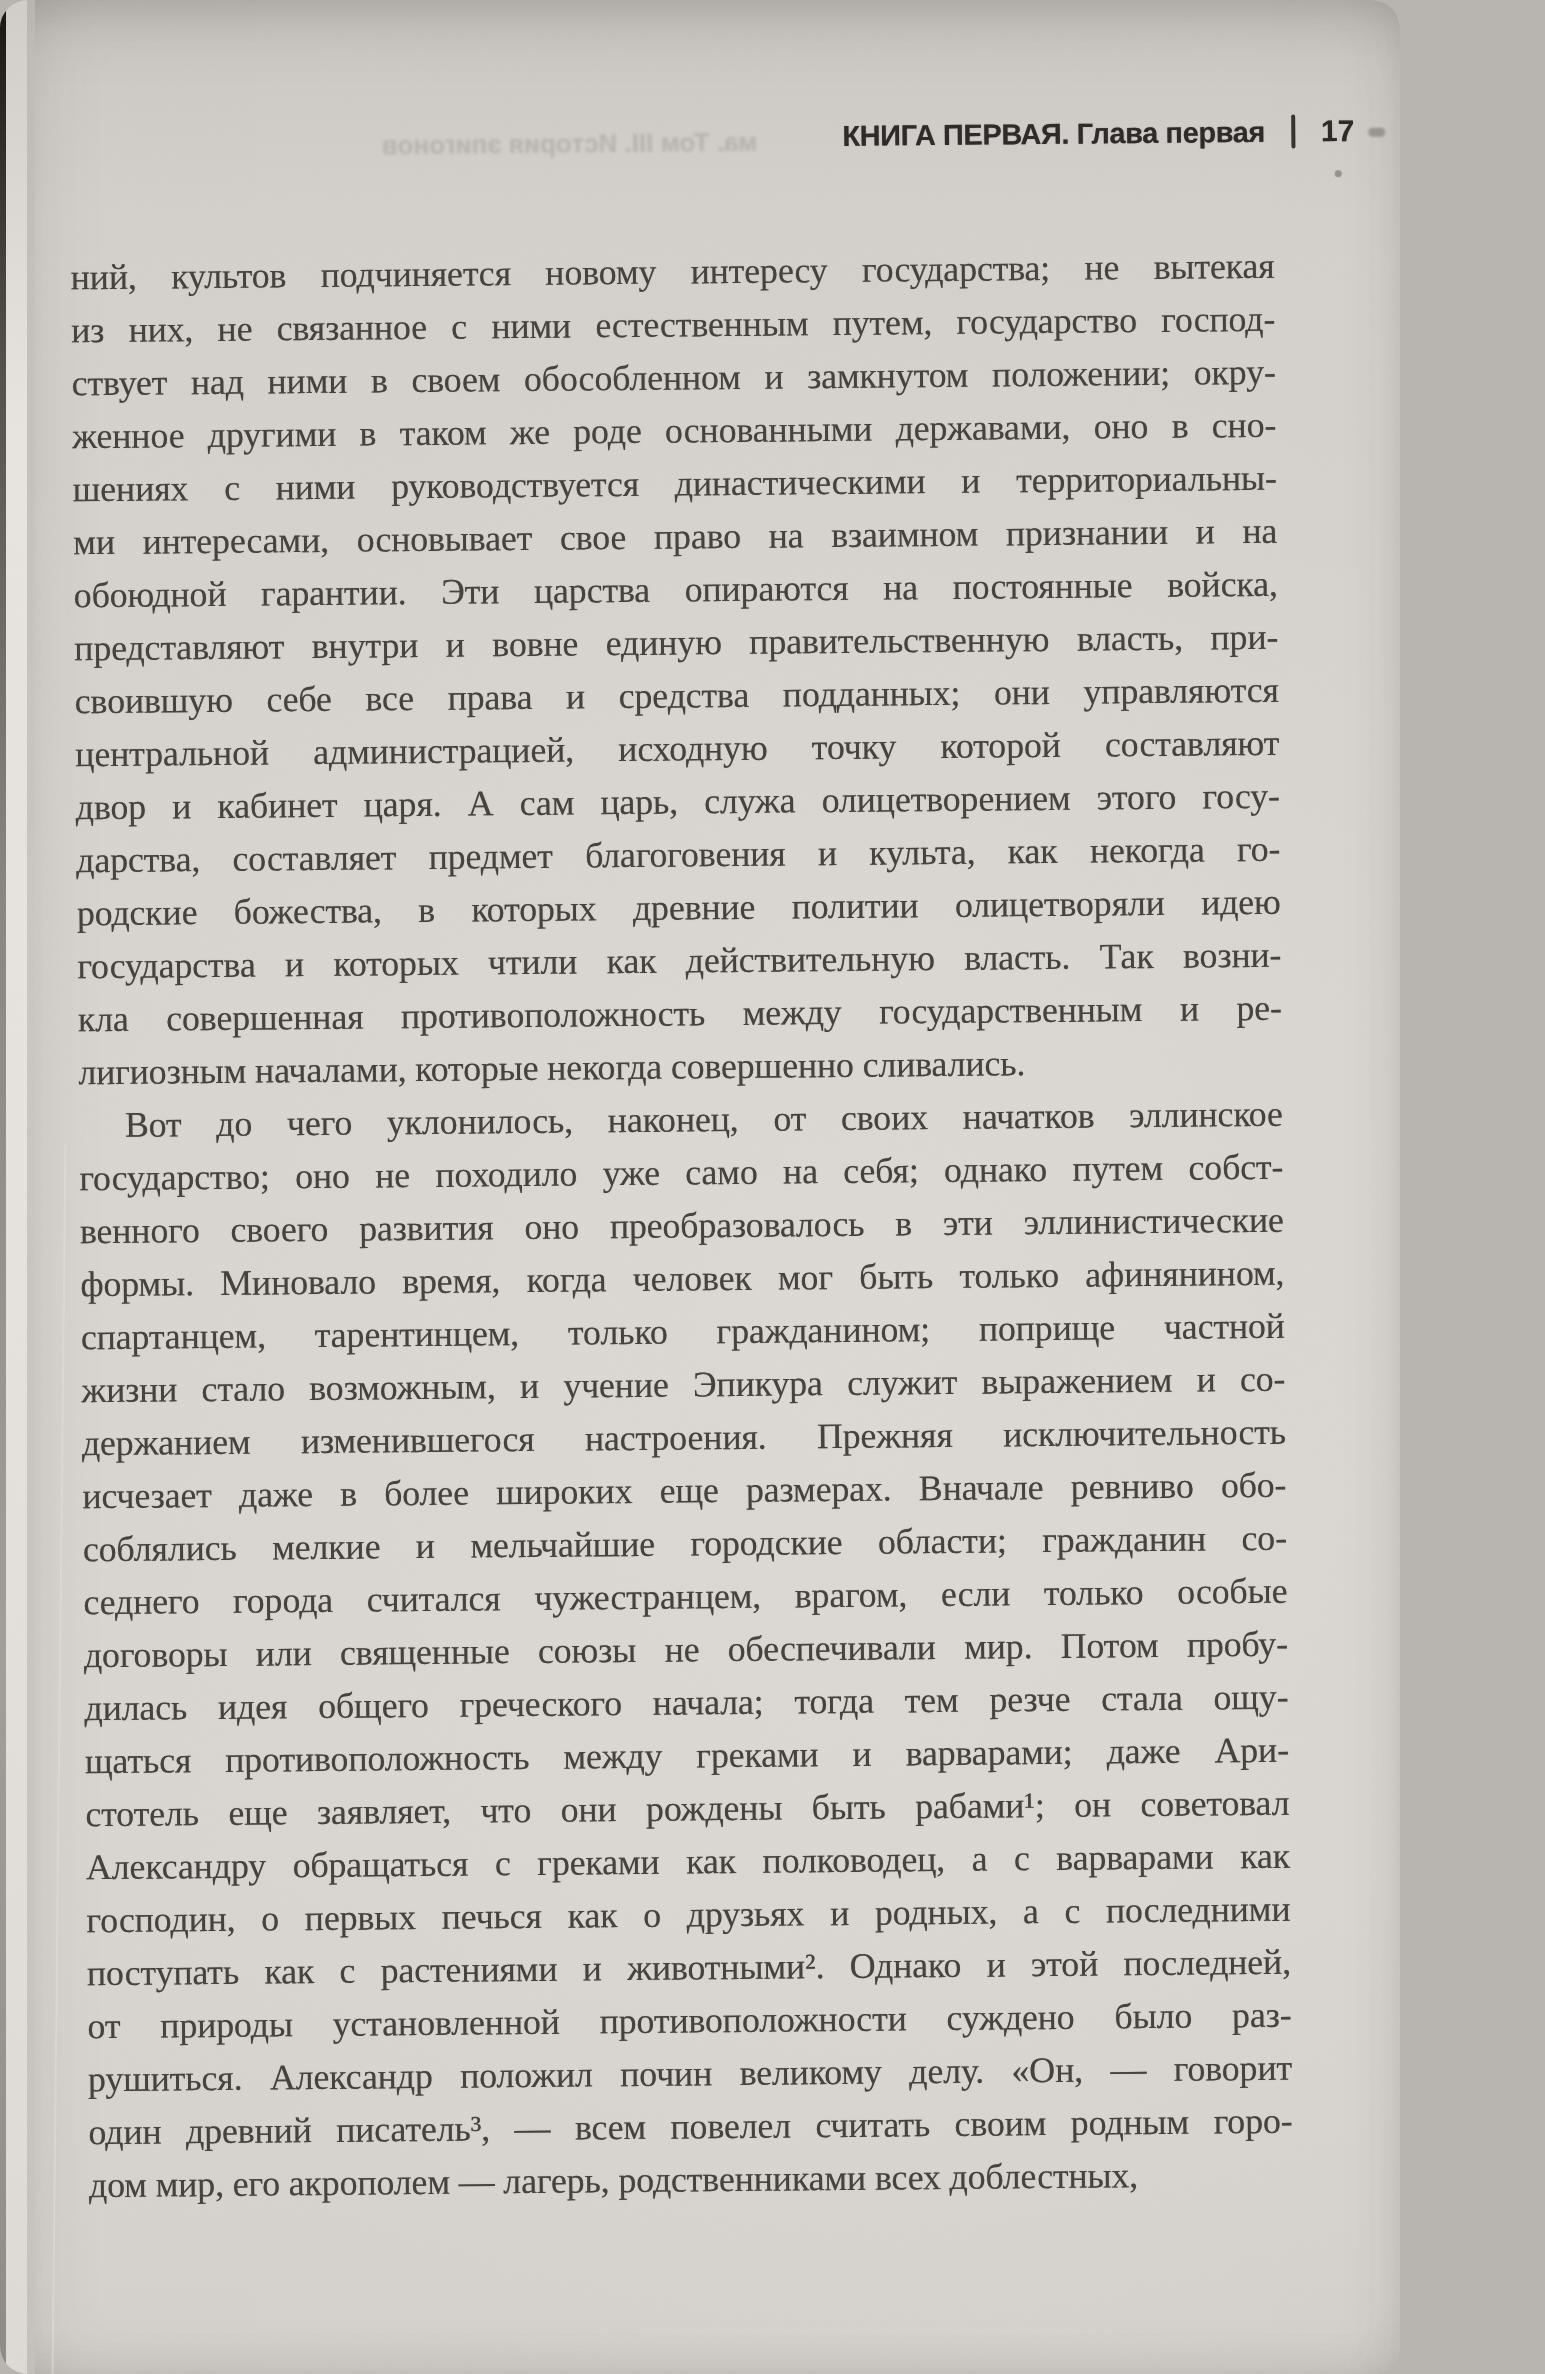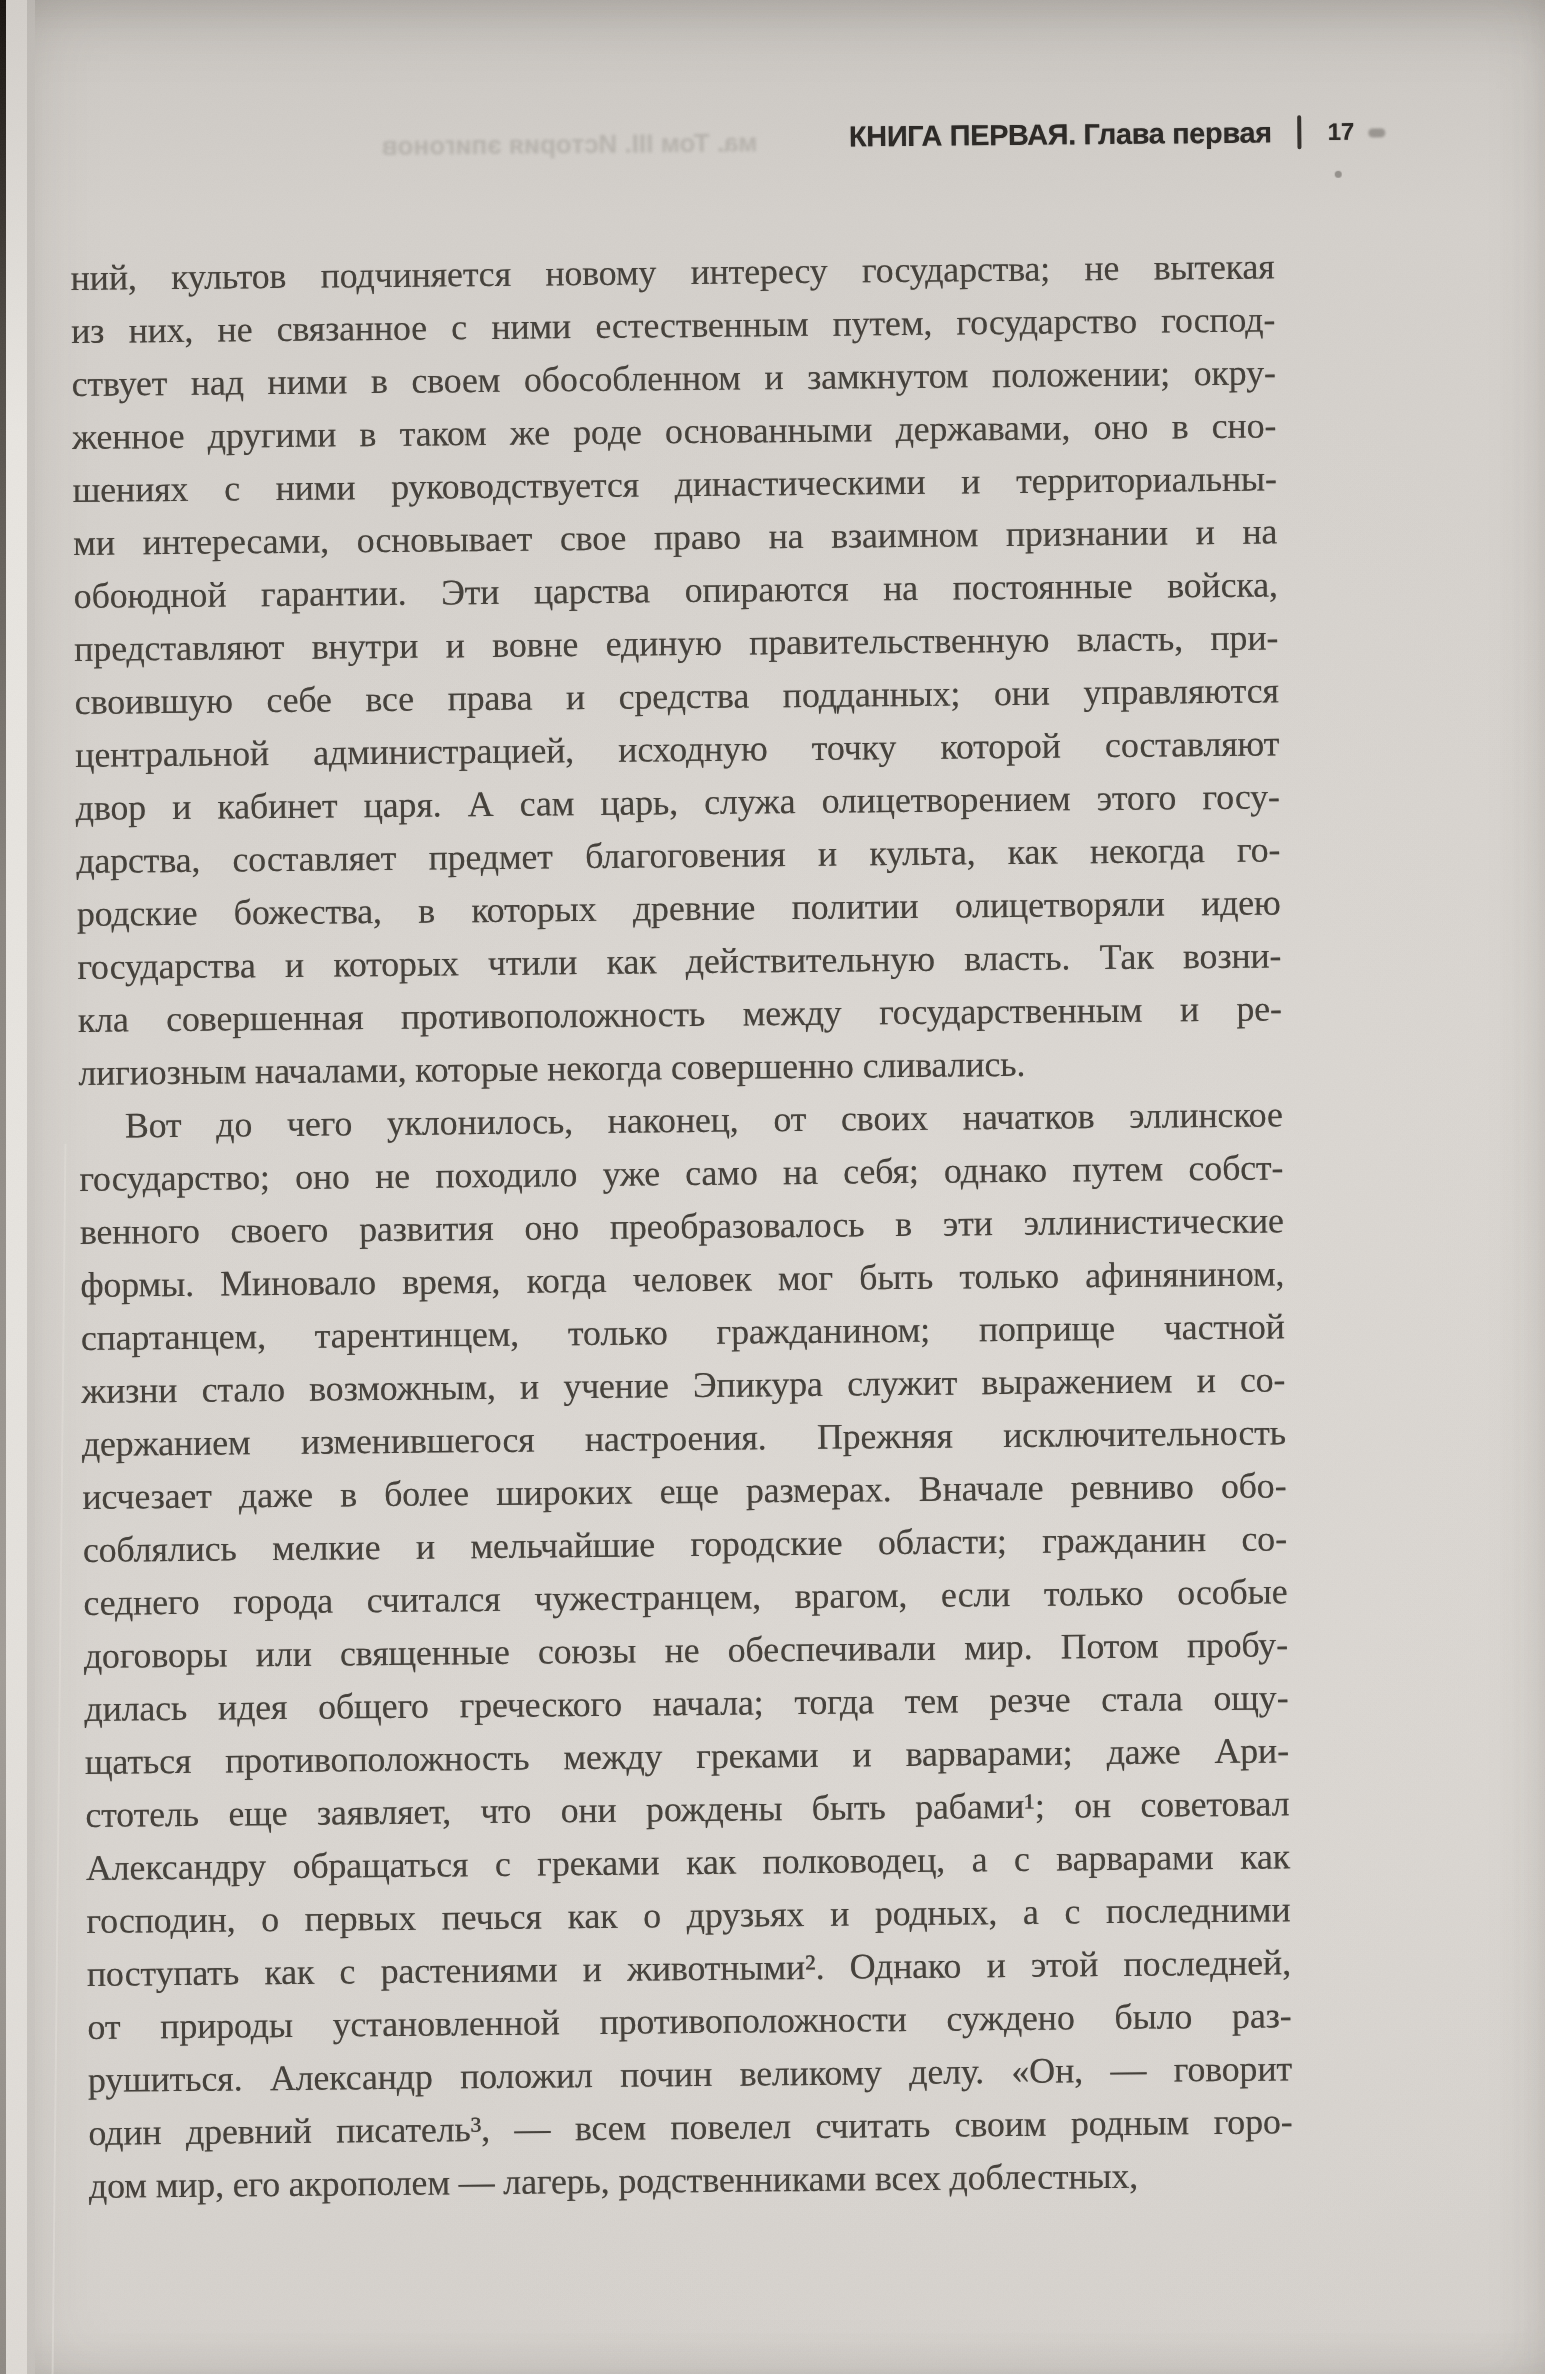--- a/index.html
+++ b/index.html
@@ -1,28 +1,29 @@
 <!DOCTYPE html>
 <html><head>
 <meta charset="utf-8">
 <style>
   html,body{margin:0;padding:0;background:#b8b4af;}
   .photo{
     position:relative;
-    width:1545px;height:2374px;
+    width:1400px;height:2374px;
     background:
       radial-gradient(ellipse 1194px 1592px at 62% 58%, rgba(224,220,215,.55), rgba(224,220,215,0) 70%),
       linear-gradient(180deg,#cbc7c2 0%, #d4d0cb 9%, #d8d4cf 42%, #d9d5d0 78%, #d5d1cc 100%);
     overflow:hidden;
     box-shadow:
       inset 46px 0 90px -46px rgba(92,87,80,.38),
       inset -28px 0 80px -52px rgba(92,87,80,.22),
       inset 0 40px 80px -46px rgba(92,87,80,.38),
       inset 0 -26px 60px -46px rgba(92,87,80,.22);
     font-family:"Liberation Serif", serif;
+    border-radius:28px;
   }
   
   .edge-dark{position:absolute;left:0;top:0;width:6px;height:100%;
     background:linear-gradient(180deg,#17120e 0%,#4e4943 14%,#8a857f 38%,#a29d97 70%,#8f8a84 100%);}
   .edge-light{position:absolute;left:6px;top:0;width:21px;height:100%;
     background:linear-gradient(180deg,#d2cec9 0%,#e8e5e0 18%,#e6e3de 55%,#dedad5 100%);}
   .edge-seam{position:absolute;left:27px;top:0;width:8px;height:100%;
     background:linear-gradient(180deg,#bfbbb6,#cac6c1 40%,#c6c2bd);opacity:.75;}
   .fold-line{position:absolute;left:58px;top:1144px;width:2px;height:1234px;
     background:#e1ded9;opacity:.55;transform:rotate(.6deg);}
@@ -30,21 +31,21 @@
   .content{position:absolute;inset:0;transform:rotate(-.55deg);transform-origin:45% 35%;}
   
   .running-header{
     position:absolute;top:121px;left:0;width:1361px;
     display:flex;justify-content:flex-end;align-items:center;gap:26px;
     font-family:"Liberation Sans", sans-serif;color:#2a2724;
   }
   .rh-title{font-size:29px;font-weight:bold;letter-spacing:-0.4px;
     text-shadow:0 0 1px rgba(42,39,36,.5);}
   .rh-divider{width:4px;height:34px;background:#34302c;border-radius:2px;}
-  .rh-number{font-size:24px;font-weight:bold;text-shadow:0 0 1px rgba(42,39,36,.5);}
+  .rh-number{font-size:30px;font-weight:bold;text-shadow:0 0 1px rgba(42,39,36,.5);}
   .rh-smudge{position:absolute;left:1375px;top:14px;width:17px;height:9px;border-radius:5px;
     background:#908c87;filter:blur(1px);opacity:.85;}
   .rh-dot{position:absolute;left:1341px;top:56px;width:7px;height:7px;border-radius:50%;
     background:#8e8a85;filter:blur(0.5px);opacity:.9;}
   
   .showthrough{
     position:absolute;top:126px;left:251px;width:513px;
     font-family:"Liberation Sans", sans-serif;font-weight:bold;font-size:26px;line-height:34px;
     color:#b2aea8;transform:scaleX(-1);filter:blur(1.4px);opacity:.85;
     white-space:nowrap;text-align:left;

